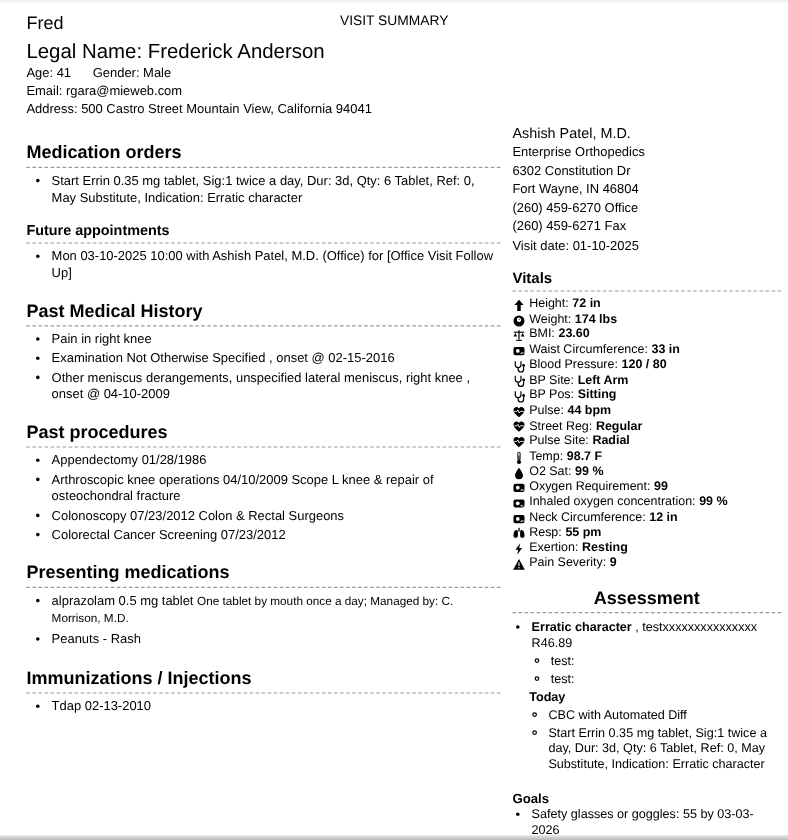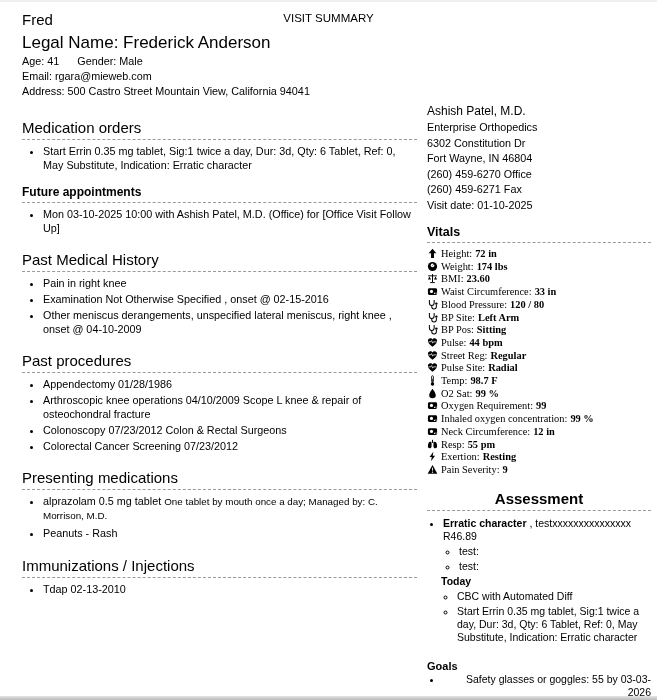--- a/index.html
+++ b/index.html
@@ -12,41 +12,41 @@
   .bottom-edge{position:absolute;bottom:0;left:0;right:0;height:4px;background:linear-gradient(#e6e6e6,#b9b9b9);}
   .header{position:relative;padding:10px 0 0 22px;}
   .patient-name{font-size:15px;line-height:19px;}
   .doc-title{position:absolute;left:50%;transform:translateX(-50%);top:12px;font-size:11.5px;}
   .legal-name{font-size:17px;line-height:22px;margin-top:3px;}
   .demo-line{font-size:10.8px;line-height:15px;}
   .demo-line .gap{display:inline-block;width:18px;}
   .cols{display:flex;align-items:flex-start;padding-left:22px;margin-top:4px;}
   .col-left{width:395px;}
   .col-right{width:224px;margin-left:10px;}
-  h2.sec{font-size:15px;font-weight:normal;margin:16px 0 0 0;padding-bottom:3px;border-bottom:1px dashed #9a9a9a;}
+  h2.sec{font-size:15px;font-weight:bold;margin:16px 0 0 0;padding-bottom:3px;border-bottom:1px dashed #9a9a9a;}
   h3.sec-sm{font-size:12px;font-weight:bold;margin:13px 0 0 0;padding-bottom:3px;border-bottom:1px dashed #9a9a9a;}
   ul.blt{margin:5px 0 0 0;padding-left:21px;font-size:10.8px;line-height:13.5px;}
   ul.blt li{margin-bottom:2.5px;}
   .small-detail{font-size:9.8px;}
   
   .provider{font-size:10.8px;line-height:15.5px;margin-top:0;}
   .provider-name{font-size:12px;line-height:17px;}
   h3.vitals-h{font-size:12.5px;font-weight:bold;margin:12px 0 0 0;padding-bottom:3px;border-bottom:1px dashed #9a9a9a;}
   .vlist{margin-top:5px;}
-  .vrow{display:flex;font-size:10.4px;line-height:12.7px;white-space:nowrap;font-family:Liberation Serif, serif;}
+  .vrow{display:flex;align-items:center;font-size:10.4px;line-height:12.7px;white-space:nowrap;}
   .vicon{width:11px;height:11px;margin-right:3px;flex:none;}
   .vval{font-weight:bold;margin-left:3px;}
   h2.sec-r{font-size:15px;font-weight:bold;margin:13px 0 0 0;padding-bottom:3px;border-bottom:1px dashed #9a9a9a;text-align:center;}
   ul.blt-r{margin:6px 0 16px 0;padding-left:16px;font-size:10.5px;line-height:13px;}
   ul.blt-r li{margin-bottom:2px;}
   ul.sub{list-style-type:circle;margin:2px 0 0 0;padding-left:16px;}
   .today-label{font-weight:bold;margin:2px 0 0 -2px;}
   ul.today-list{margin:2px 0 0 0;padding-left:14px;}
   h4.goals-h{font-size:11px;font-weight:bold;margin:11px 0 0 0;}
-  ul.goals{margin:1px 0 0 0;padding-left:16px;font-size:10.5px;line-height:13px;text-align:right;}
+  ul.goals{margin:1px 0 0 0;padding-left:16px;font-size:10.5px;line-height:13px;}
 </style>
 </head>
 <body>
 
 <svg width="0" height="0" style="position:absolute" aria-hidden="true">
   <defs>
     <symbol id="sym-up" viewBox="0 0 12 12">
         <path d="M6 0.8 L10.2 5.6 H7.6 V11 H4.4 V5.6 H1.8 Z"></path>
       </symbol>
     <symbol id="sym-scale" viewBox="0 0 12 12">

